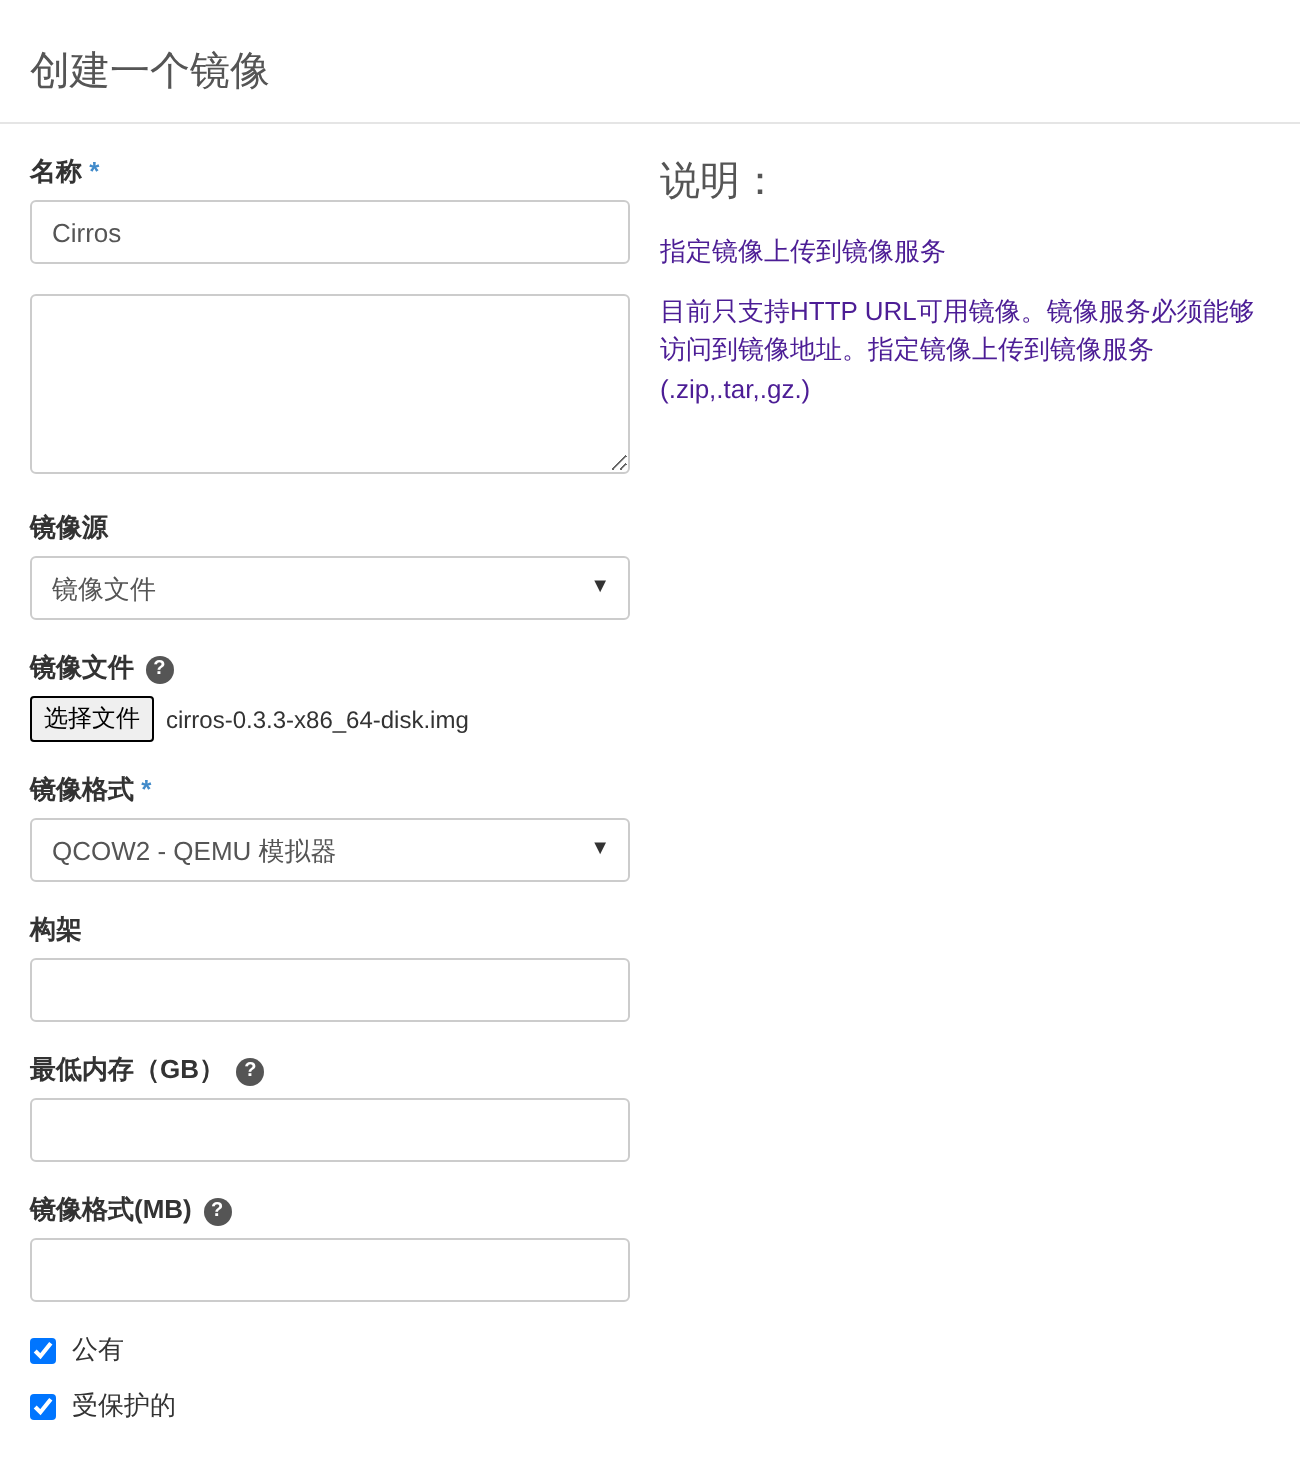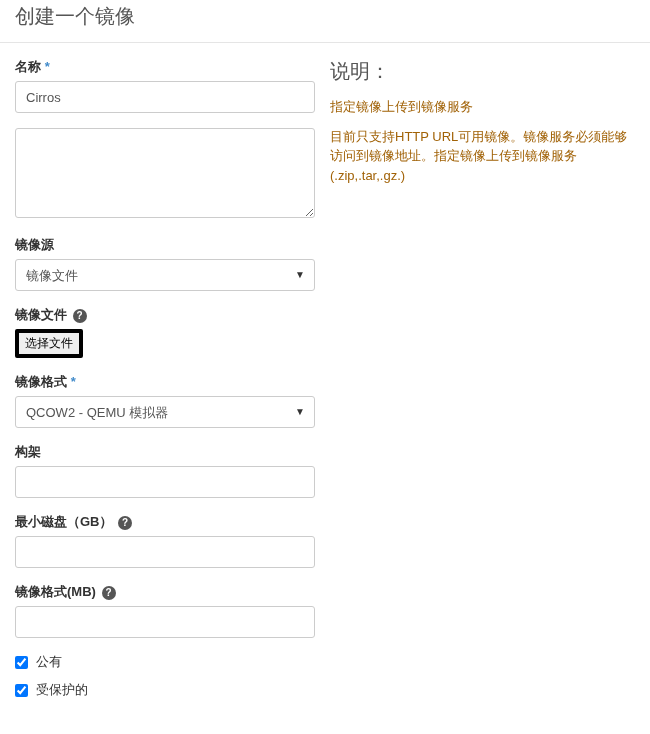--- a/index.html
+++ b/index.html
@@ -6,21 +6,21 @@
   body {
     margin: 0;
     padding: 0;
     font-family: "Helvetica Neue", Helvetica, Arial, "Microsoft YaHei", sans-serif;
     font-size: 13px;
     color: #333;
     background: #fff;
     width: 650px;
   }
   .modal-header {
-    padding: 3px 15px 12px 15px;
+    padding: 22px 15px 12px 15px;
     border-bottom: 1px solid #e5e5e5;
   }
   .modal-title {
     font-size: 20px;
     font-weight: 400;
     color: #555;
     margin: 0;
   }
   .modal-body {
     padding: 15px;
@@ -62,21 +62,21 @@
     color: #333;
     position: absolute;
     right: 10px;
     top: 10px;
     pointer-events: none;
   }
   .file-row { display: flex; align-items: center; gap: 6px; }
   .file-btn {
     font-size: 12px;
     padding: 2px 6px;
-    border: 4px solid #000000;
+    border: 1px solid #000000;
     background: #efefef;
     border-radius: 2px;
     cursor: pointer;
     font-family: inherit;
   }
   .file-name { font-size: 12px; color: #333; }
   .help-icon {
     display: inline-flex;
     align-items: center;
     justify-content: center;
@@ -98,21 +98,21 @@
   }
   .checkbox-row input { margin: 0; }
   .desc-title {
     font-size: 20px;
     font-weight: 400;
     color: #555;
     margin: 0 0 12px 0;
   }
   .desc-p {
     font-size: 13px;
-    color: #a16207;
+    color: #4c1d95;
     margin: 0 0 10px 0;
     line-height: 1.5;
   }
   .desc-p strong { font-weight: 700; }
 </style>
 </head>
 <body>
 
 <div class="modal-header">
   <h3 class="modal-title">创建一个镜像</h3>
@@ -142,20 +142,21 @@
       </div>
     </div>
 
     <div class="form-group">
       <label class="control-label">
         <span>镜像文件</span>
         <span class="help-icon">?</span>
       </label>
       <div class="file-row">
         <button class="file-btn">选择文件</button>
+        <span class="file-name">cirros-0.3.3-x86_64-disk.img</span>
       </div>
     </div>
 
     <div class="form-group">
       <label class="control-label">
         <span>镜像格式</span>
         <span class="required">*</span>
       </label>
       <div class="select-wrap">
         <select class="form-control">
@@ -164,21 +165,21 @@
       </div>
     </div>
 
     <div class="form-group">
       <label class="control-label">构架</label>
       <input type="text" class="form-control" style="">
     </div>
 
     <div class="form-group">
       <label class="control-label">
-        <span>最小磁盘（GB）</span>
+        <span>最低内存（GB）</span>
         <span class="help-icon">?</span>
       </label>
       <input type="text" class="form-control" style="">
     </div>
 
     <div class="form-group">
       <label class="control-label">
         <span>镜像格式(MB)</span>
         <span class="help-icon">?</span>
       </label>

